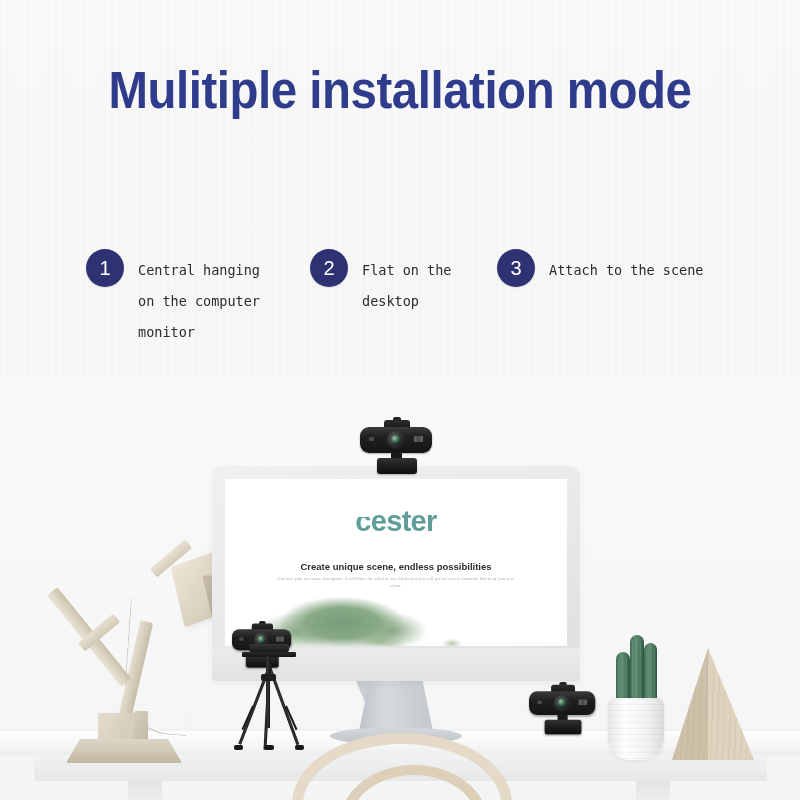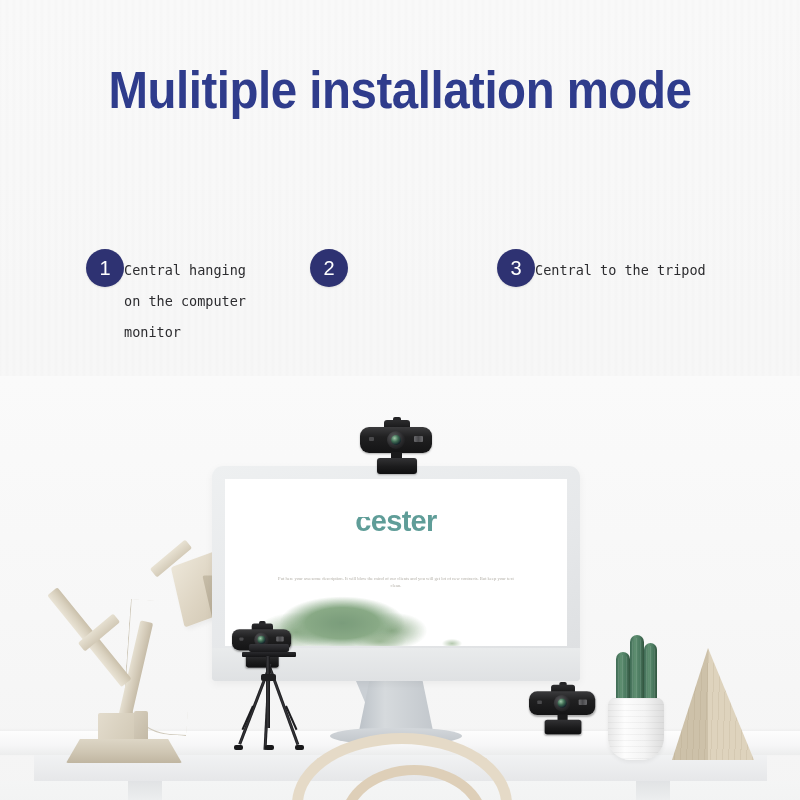--- a/index.html
+++ b/index.html
@@ -79,20 +79,21 @@
     color: #ffffff;
     font-family: "Liberation Sans", sans-serif;
     font-size: 20px;
     font-weight: normal;
     display: flex;
     align-items: center;
     justify-content: center;
     box-shadow: 0 1px 2px rgba(0,0,0,0.10);
   }
   .feat-text {
+    margin-left: 14px;
     margin-top: 6px;
     font-family: "DejaVu Sans Mono", monospace;
     font-size: 13.5px;
     line-height: 31px;
     color: #2c2c2f;
     white-space: pre-line;
   }
   #feature-1 { left: 86px;  top: 0; width: 230px; }
   #feature-2 { left: 310px; top: 0; width: 180px; }
   #feature-3 { left: 497px; top: 0; width: 280px; }
@@ -616,25 +617,27 @@
 
     <div class="feature" id="feature-1">
       <div class="feat-badge">1</div>
       <div class="feat-text">Central hanging
 on the computer
 monitor</div>
     </div>
 
     <div class="feature" id="feature-2">
       <div class="feat-badge">2</div>
+      <div class="feat-text">Flat on the
+desktop</div>
     </div>
 
     <div class="feature" id="feature-3">
       <div class="feat-badge">3</div>
-      <div class="feat-text">Central to the tripod</div>
+      <div class="feat-text">Attach to the scene</div>
     </div>
 
   </div>
 
   <div id="scene">
     <div class="wall"></div>
 
     <div class="desk-top"></div>
     <div class="desk-edge"></div>
     <div class="desk-under"></div>
@@ -659,20 +662,21 @@
       <div class="mon-neck"></div>
       <div class="mon-neck-inner"></div>
       <div class="mon-base"></div>
 
       <div class="mon-body">
         <div class="mon-screen">
 
           <div class="page-logo"><span class="cmark">cester</span></div>
 
 
+          <div class="page-head">Create unique scene, endless possibilities</div>
 
           <div class="page-body">Put here your awesome description. It will blow the mind of our clients and you will get lot of new contracts. But keep your text clean.</div>
 
           <div class="page-tree"></div>
           <div class="page-tree-b"></div>
           <div class="page-tree-c"></div>
         </div>
         <div class="mon-chin"></div>
       </div>
     </div>

